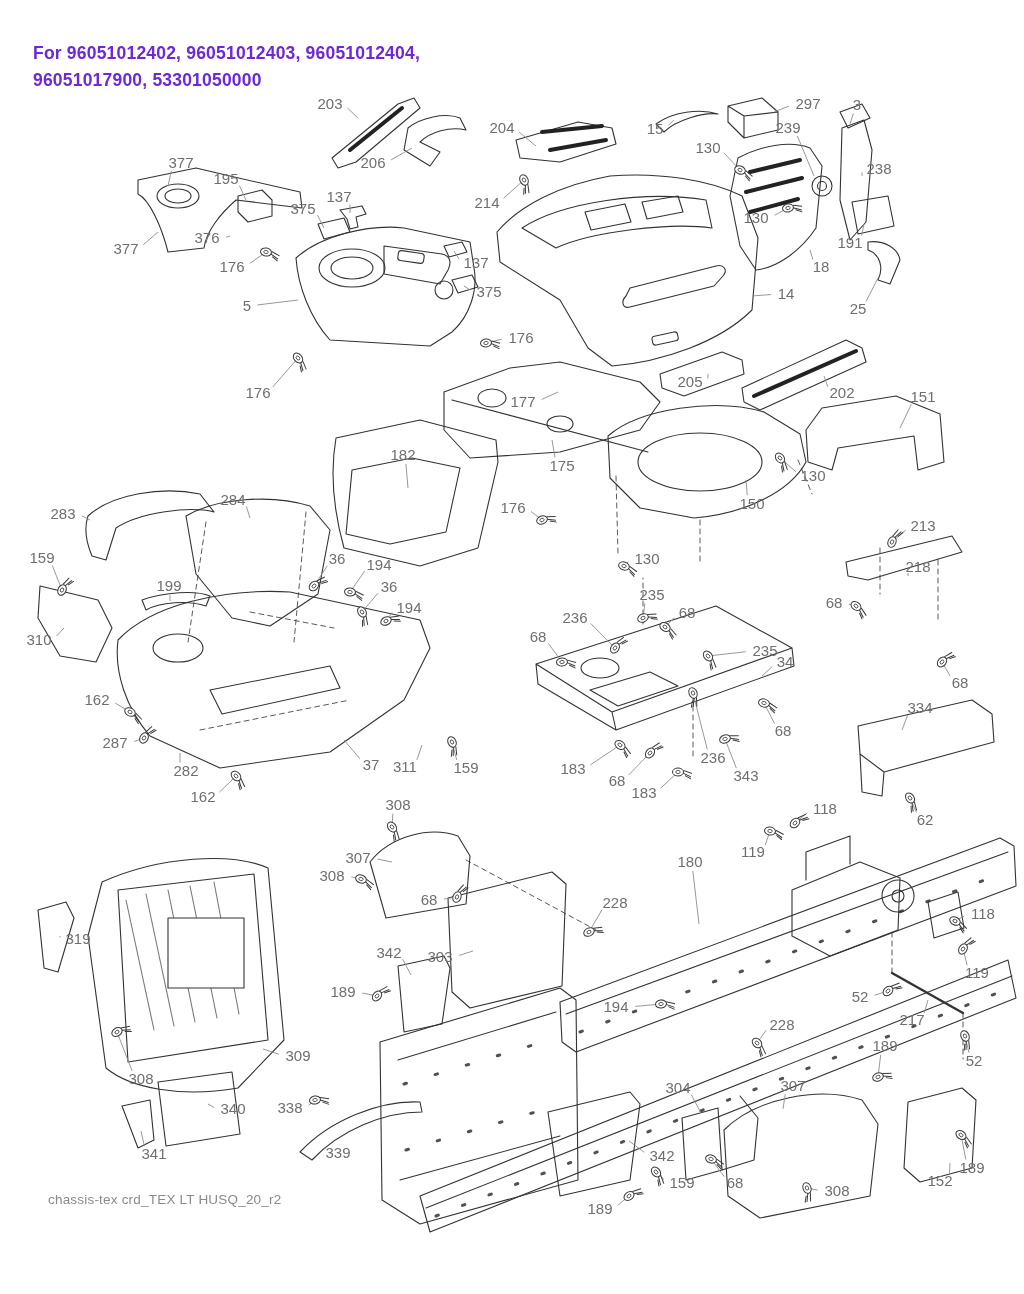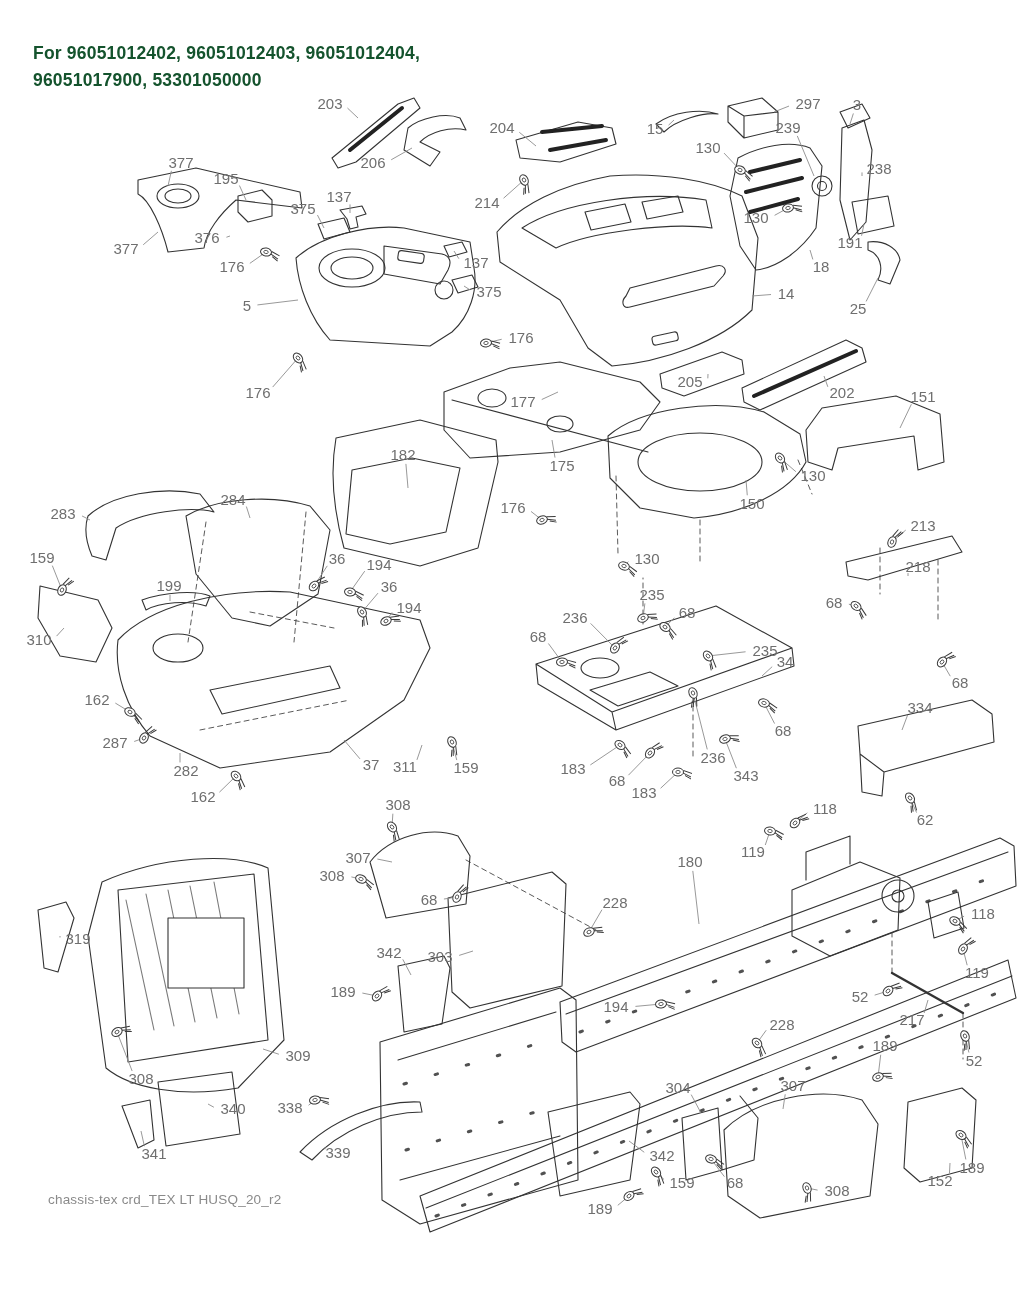--- a/index.html
+++ b/index.html
@@ -1,19 +1,19 @@
 <!DOCTYPE html>
 <html><head>
 <meta charset="utf-8">
 <style>
   html,body{margin:0;padding:0;background:#ffffff;}
   .page{position:relative;width:1024px;height:1294px;background:#fff;overflow:hidden;
         font-family:"Liberation Sans",sans-serif;}
   .title{position:absolute;left:33px;top:40px;width:520px;
-         font-size:17.5px;font-weight:bold;line-height:1.55;color:#14532d;letter-spacing:.2px;}
+         font-size:17.5px;font-weight:bold;line-height:1.55;color:#6d28d9;letter-spacing:.2px;}
   .footer{position:absolute;left:48px;top:1192px;font-size:13.5px;color:#8a8a8a;letter-spacing:.2px;}
   svg{position:absolute;left:0;top:0;}
   .art{stroke:#333;fill:none;stroke-width:1.1;stroke-linejoin:round;stroke-linecap:round;}
   .art .thick{stroke-width:4;stroke:#222;}
   .art .holes{stroke-width:3;stroke:#333;opacity:.85;}
   .art .dash{stroke-dasharray:5 4;stroke-width:.9;opacity:.9;}
   .callout{font-family:"Liberation Sans",sans-serif;font-size:15px;fill:#6f6f6f;text-anchor:middle;}
   .leader{stroke:#8d8d8d;stroke-width:.9;fill:none;}
 </style>
 </head>

